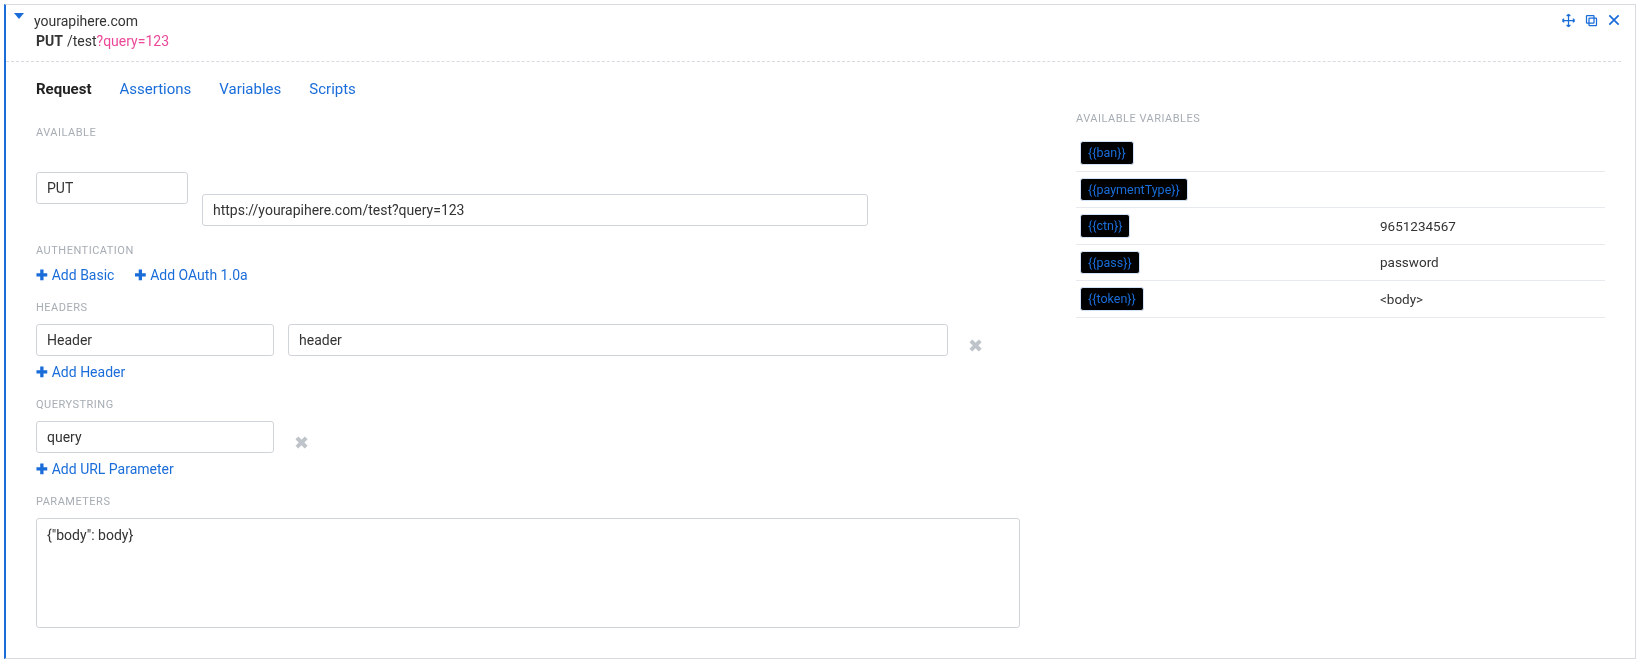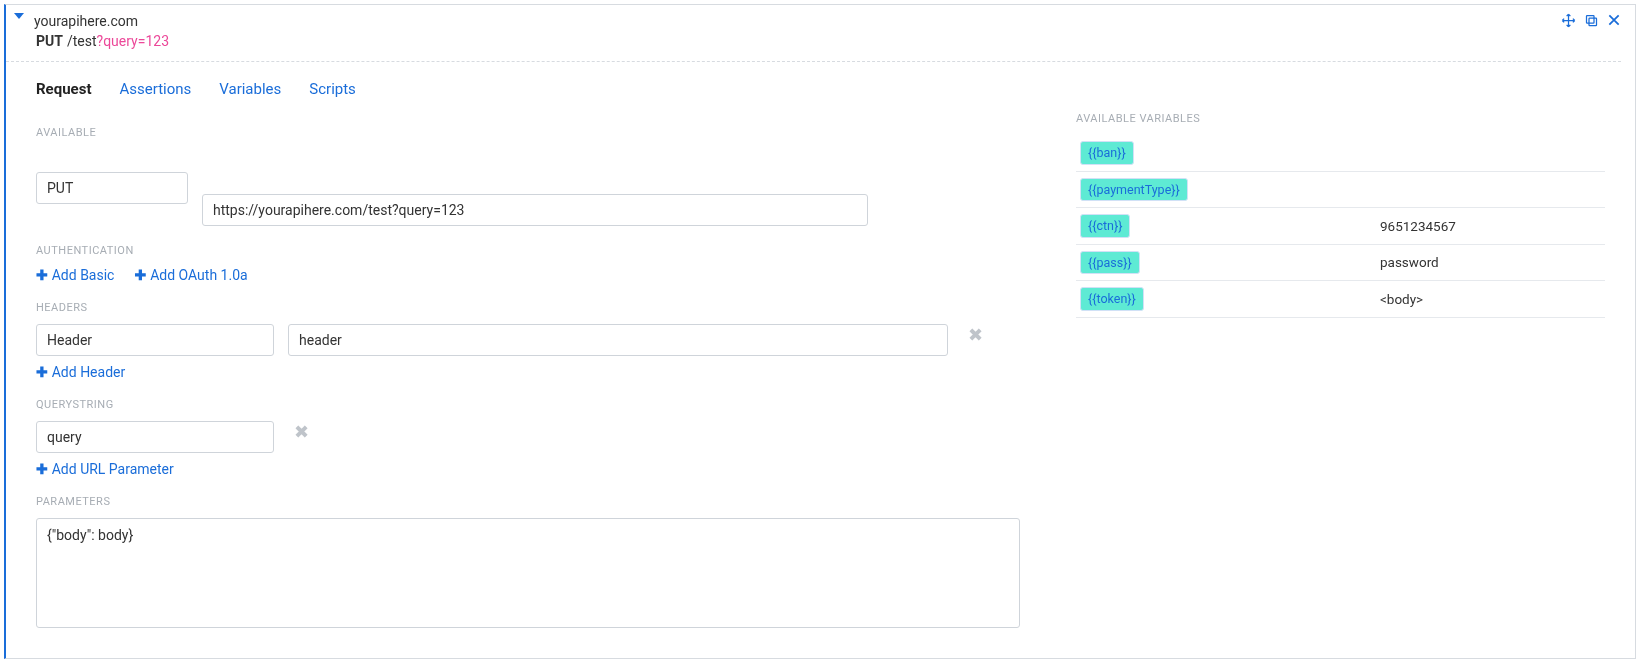--- a/index.html
+++ b/index.html
@@ -97,38 +97,38 @@
     display:inline-flex;
     align-items:center;
     gap:4px;
   }
   .plus {
     font-weight:700;
     font-size:14px;
   }
   .auth-row { display:flex; gap:20px; }
 
-  .kv-row { display:flex; gap:14px; align-items:flex-start; margin-bottom:8px;}
+  .kv-row { display:flex; gap:14px; align-items:flex-end; margin-bottom:8px;}
   .kv-row .key { width:238px;}
   .kv-row .val { width:660px;}
   .kv-row .remove { color:#bfc4ca; cursor:pointer; font-size:18px; padding:0 6px;}
 
   textarea.params {
     width: 984px;
     height: 110px;
     resize: none;
     line-height:1.4;
   }
 
   
   .vars-table { width:100%; border-collapse: collapse; }
   .vars-table td { border-bottom:1px solid #e6e9ed; padding:6px 4px; font-size:13.5px;}
   .var-pill {
     display:inline-block;
-    background:#5eead4;
+    background:#000000;
     border:1px solid #d1e1f6;
     border-radius:3px;
     color:#1a6dd9;
     font-size:12.5px;
     padding:2px 7px;
     line-height:1.4;
   }
   .vars-table td.valcell { color:#333; padding-left:20px;}
   
   

